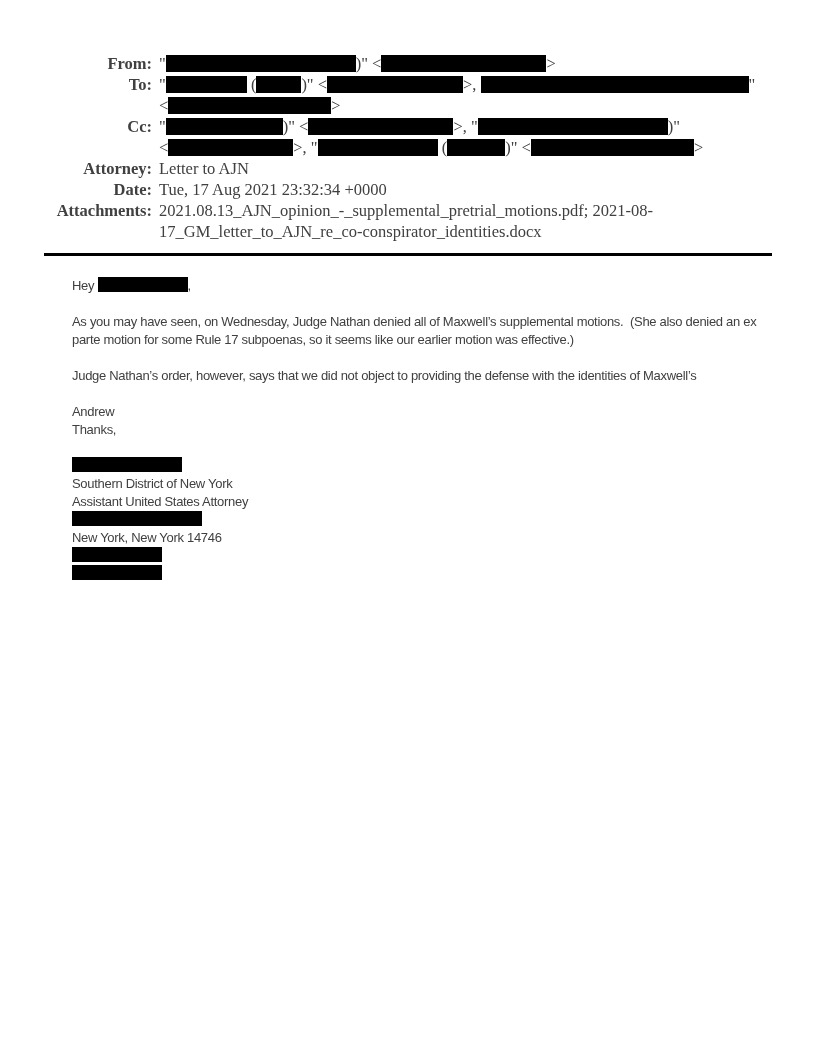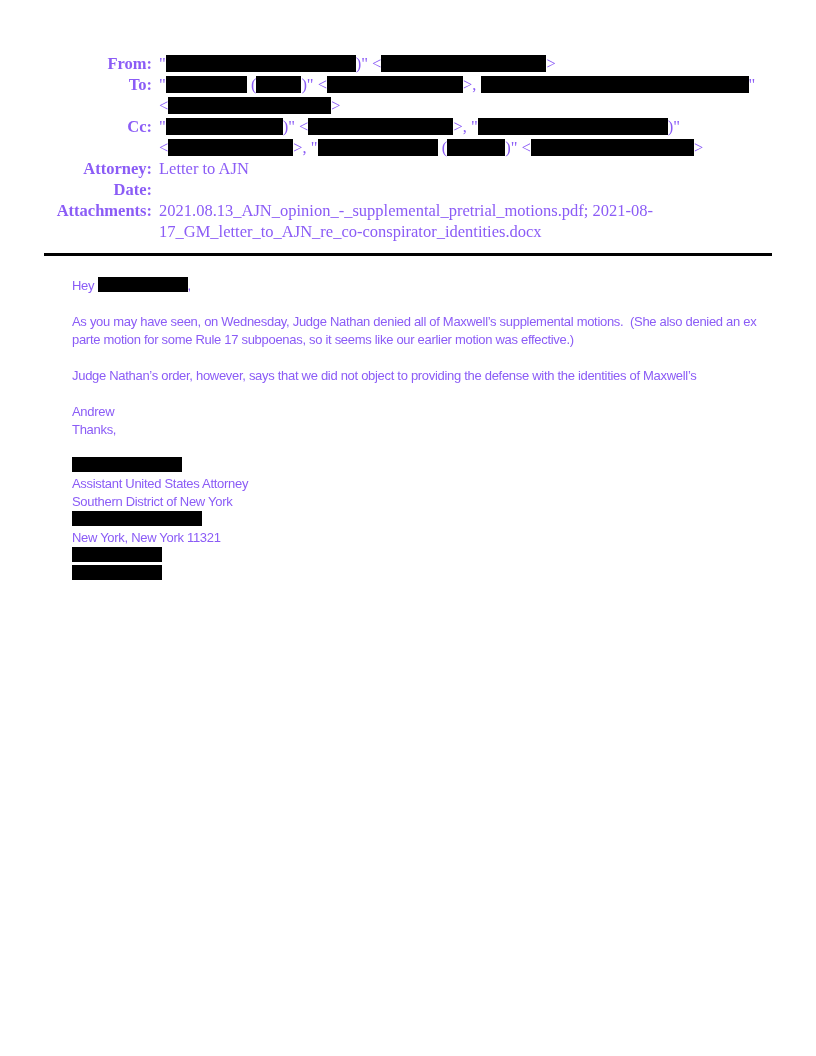--- a/index.html
+++ b/index.html
@@ -2,21 +2,21 @@
 <html><head>
 <meta charset="utf-8">
 <style>
   * { box-sizing: border-box; }
   html, body { margin: 0; padding: 0; background: #ffffff; }
   .page {
     position: relative;
     width: 816px;
     height: 1056px;
     background: #ffffff;
-    color: #8b5cf6;
+    color: #404040;
     padding: 53px 44px 40px 44px;
     overflow: hidden;
   }
   
   .hdr {
     font-family: "Liberation Serif", serif;
     font-size: 16.5px;
     line-height: 21px;
   }
   .hrow { display: flex; align-items: flex-start; }
@@ -78,20 +78,23 @@
 
     <div class="hrow">
       <div class="hlabel">Attorney:</div>
       <div class="hvalue">
         <div class="hline">Letter to AJN</div>
       </div>
     </div>
 
     <div class="hrow">
       <div class="hlabel">Date:</div>
+      <div class="hvalue">
+        <div class="hline">Tue, 17 Aug 2021 23:32:34 +0000</div>
+      </div>
     </div>
 
     <div class="hrow">
       <div class="hlabel">Attachments:</div>
       <div class="hvalue">
         <div class="hline">2021.08.13_AJN_opinion_-_supplemental_pretrial_motions.pdf; 2021-08-</div>
         <div class="hline">17_GM_letter_to_AJN_re_co-conspirator_identities.docx</div>
       </div>
     </div>
 
@@ -115,23 +118,23 @@
     </div>
 
 
     <div class="block">
       <div class="bline">Andrew</div>
       <div class="bline">Thanks,</div>
     </div>
 
     <div>
       <div class="bline"><span class="redaction" style="width: 110px; background: rgb(0, 0, 0);"></span></div>
+      <div class="bline"><span>Southern District of New York</span></div>
       <div class="bline"><span>Assistant United States Attorney</span></div>
-      <div class="bline"><span>Southern District of New York</span></div>
       <div class="bline"><span class="redaction" style="width: 130px; background: rgb(0, 0, 0);"></span></div>
-      <div class="bline"><span>New York, New York 11321</span></div>
+      <div class="bline"><span>New York, New York 14746</span></div>
       <div class="bline"><span class="redaction" style="width: 90px; background: rgb(0, 0, 0);"></span></div>
       <div class="bline"><span class="redaction" style="width: 90px; background: rgb(0, 0, 0);"></span></div>
     </div>
 
   </div>
 
 </div>
 
 </body></html>

